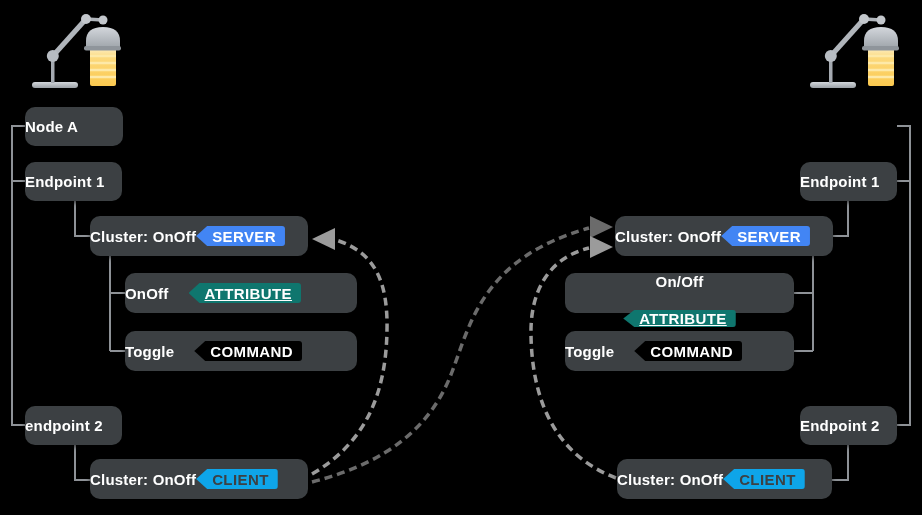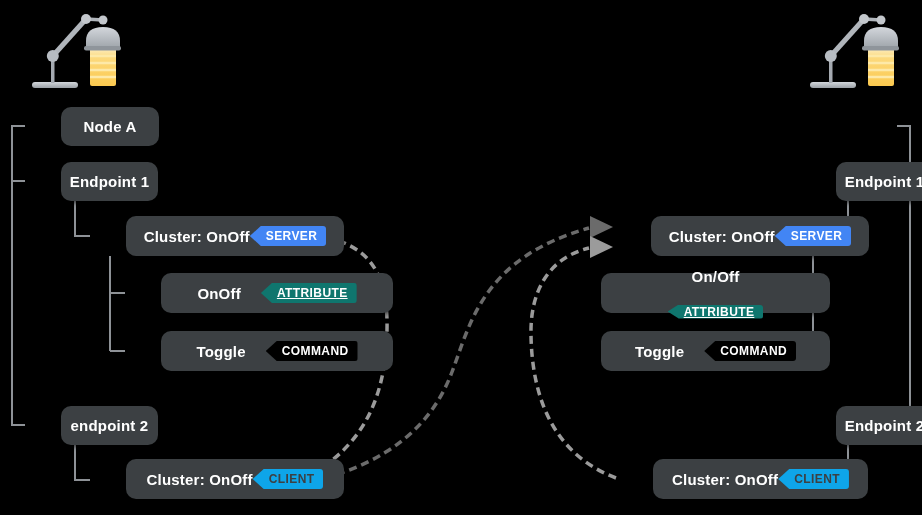--- a/index.html
+++ b/index.html
@@ -1,25 +1,25 @@
 <!DOCTYPE html>
 <html><head>
 <meta charset="utf-8">
 <style>
   html,body{margin:0;padding:0;background:#000;}
   #canvas{position:relative;width:922px;height:515px;background:#000;overflow:hidden;
           font-family:"Liberation Sans",sans-serif;}
   #overlay{position:absolute;left:0;top:0;width:922px;height:515px;}
   .box{position:absolute;background:#3c4043;border-radius:10px;display:flex;align-items:center;
-       justify-content:center;color:#fff;font-weight:bold;font-size:15px;letter-spacing:.2px;
-       box-shadow:0 2px 4px rgba(0,0,0,.6);margin-left:36px;}
+       color:#fff;font-weight:bold;font-size:15px;letter-spacing:.2px;
+       box-shadow:0 2px 4px rgba(0,0,0,.6);}
   .cluster{}
   .row{gap:20px;}
   .badge{display:inline-flex;align-items:center;height:20px;padding:0 9px 0 16px;
-         font-size:12px;font-weight:bold;letter-spacing:.4px;color:#fff;border-radius:3px;
+         font-size:15px;font-weight:bold;letter-spacing:.4px;color:#fff;border-radius:3px;
          clip-path:polygon(0 50%,11px 0,100% 0,100% 100%,11px 100%);}
   .badge-server{background:#4285f4;}
   .badge-attribute{background:#0f766e;text-decoration:underline;}
   .badge-command{background:#000000;}
   .badge-client{background:#0ea5e9;color:#3c4043;}
   
   #box-node-a{left:25px;top:107px;width:98px;height:39px;}
   #box-ep1-l{left:25px;top:162px;width:97px;height:39px;}
   #box-srv-l{left:90px;top:216px;width:218px;height:40px;}
   #box-attr-l{left:125px;top:273px;width:232px;height:40px;}

